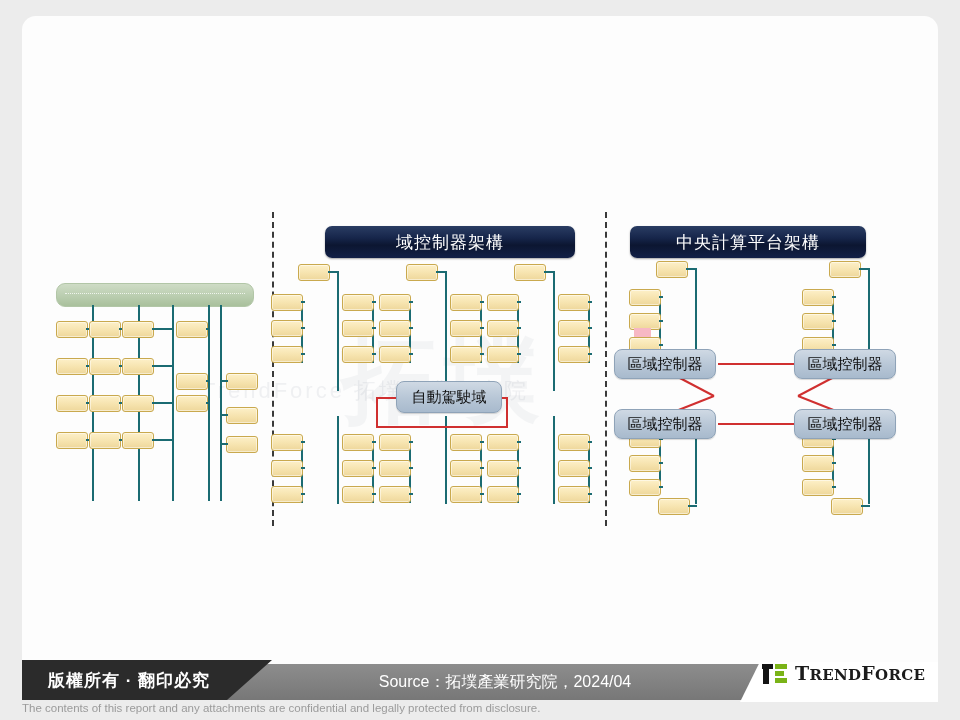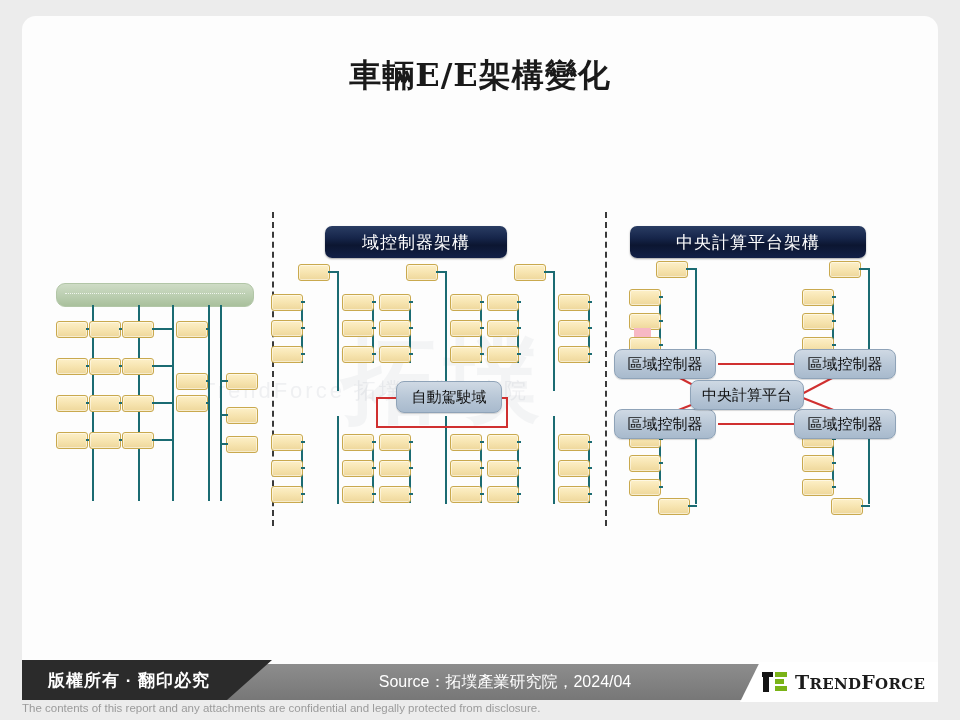--- a/index.html
+++ b/index.html
@@ -37,21 +37,21 @@
 
   
   .pill{
     position:absolute;height:32px;border-radius:7px;
     background:linear-gradient(180deg,#2a3d63 0%,#16254a 38%,#0c1631 60%,#122047 100%);
     color:#ffffff;font-size:17px;display:flex;align-items:center;justify-content:center;
     box-shadow:0 1px 2px rgba(0,0,0,.35);
     letter-spacing:1px;
   }
   #pill-a{left:46px;top:210px;width:194px;}
-  #pill-b{left:303px;top:210px;width:182px;}
+  #pill-b{left:303px;top:210px;width:250px;}
   #pill-c{left:608px;top:210px;width:236px;}
 
   
   .divider{
     position:absolute;width:0;border-left:2px dashed #3a3a3a;
   }
   #div1{left:250px;top:196px;height:314px;}
   #div2{left:583px;top:196px;height:314px;}
 
   
@@ -113,21 +113,21 @@
     display:flex;align-items:center;padding-left:26px;box-sizing:border-box;
     clip-path:polygon(0 0,100% 0,82% 100%,0 100%);
   }
   .source{
     position:absolute;left:270px;top:664px;width:470px;height:36px;
     display:flex;align-items:center;justify-content:center;
     color:#ffffff;font-size:16px;
   }
   .logo-wrap{
     position:absolute;left:740px;top:662px;width:198px;height:40px;
-    background:#ffffff;display:flex;align-items:center;
+    background:#ffffff;display:flex;align-items:flex-start;
     clip-path:polygon(10% 0,100% 0,100% 100%,0 100%);
     padding-left:22px;box-sizing:border-box;
   }
   .logo-mark{
     width:26px;height:24px;margin-right:7px;position:relative;flex:0 0 auto;
   }
   .logo-text{
     font-family:"DejaVu Serif","Liberation Serif",serif;
     font-size:19px;font-weight:700;color:#1b1b1b;letter-spacing:.3px;
   }
@@ -138,21 +138,20 @@
   }
 </style>
 </head>
 <body>
 
 <div class="slide">
 
   <div class="wm">拓墣</div>
   <div class="wm2">TrendForce 拓墣產業研究院</div>
 
-  <div class="title">車輛E/E架構變化</div>
 
   <div class="pill" id="pill-b">域控制器架構</div>
   <div class="pill" id="pill-c">中央計算平台架構</div>
 
   <div class="divider" id="div1"></div>
   <div class="divider" id="div2"></div>
 
   <div class="canvas" id="panelA">
     <div class="backbone"></div>
 
@@ -377,23 +376,20 @@
     </div>
     <div class="lbox" style="left:180px;top:93px;width:100px;height:28px;">
       <span>區域控制器</span>
     </div>
     <div class="lbox" style="left:0px;top:153px;width:100px;height:28px;">
       <span>區域控制器</span>
     </div>
     <div class="lbox" style="left:180px;top:153px;width:100px;height:28px;">
       <span>區域控制器</span>
     </div>
-    <div class="lbox" style="left:76px;top:124px;width:112px;height:28px;">
-      <span>中央計算平台</span>
-    </div>
   </div>
 
 </div>
 
 <div class="footer-bar"></div>
 
 <div class="source">Source：拓墣產業研究院，2024/04</div>
 
 <div class="copyright">版權所有 · 翻印必究</div>
 

